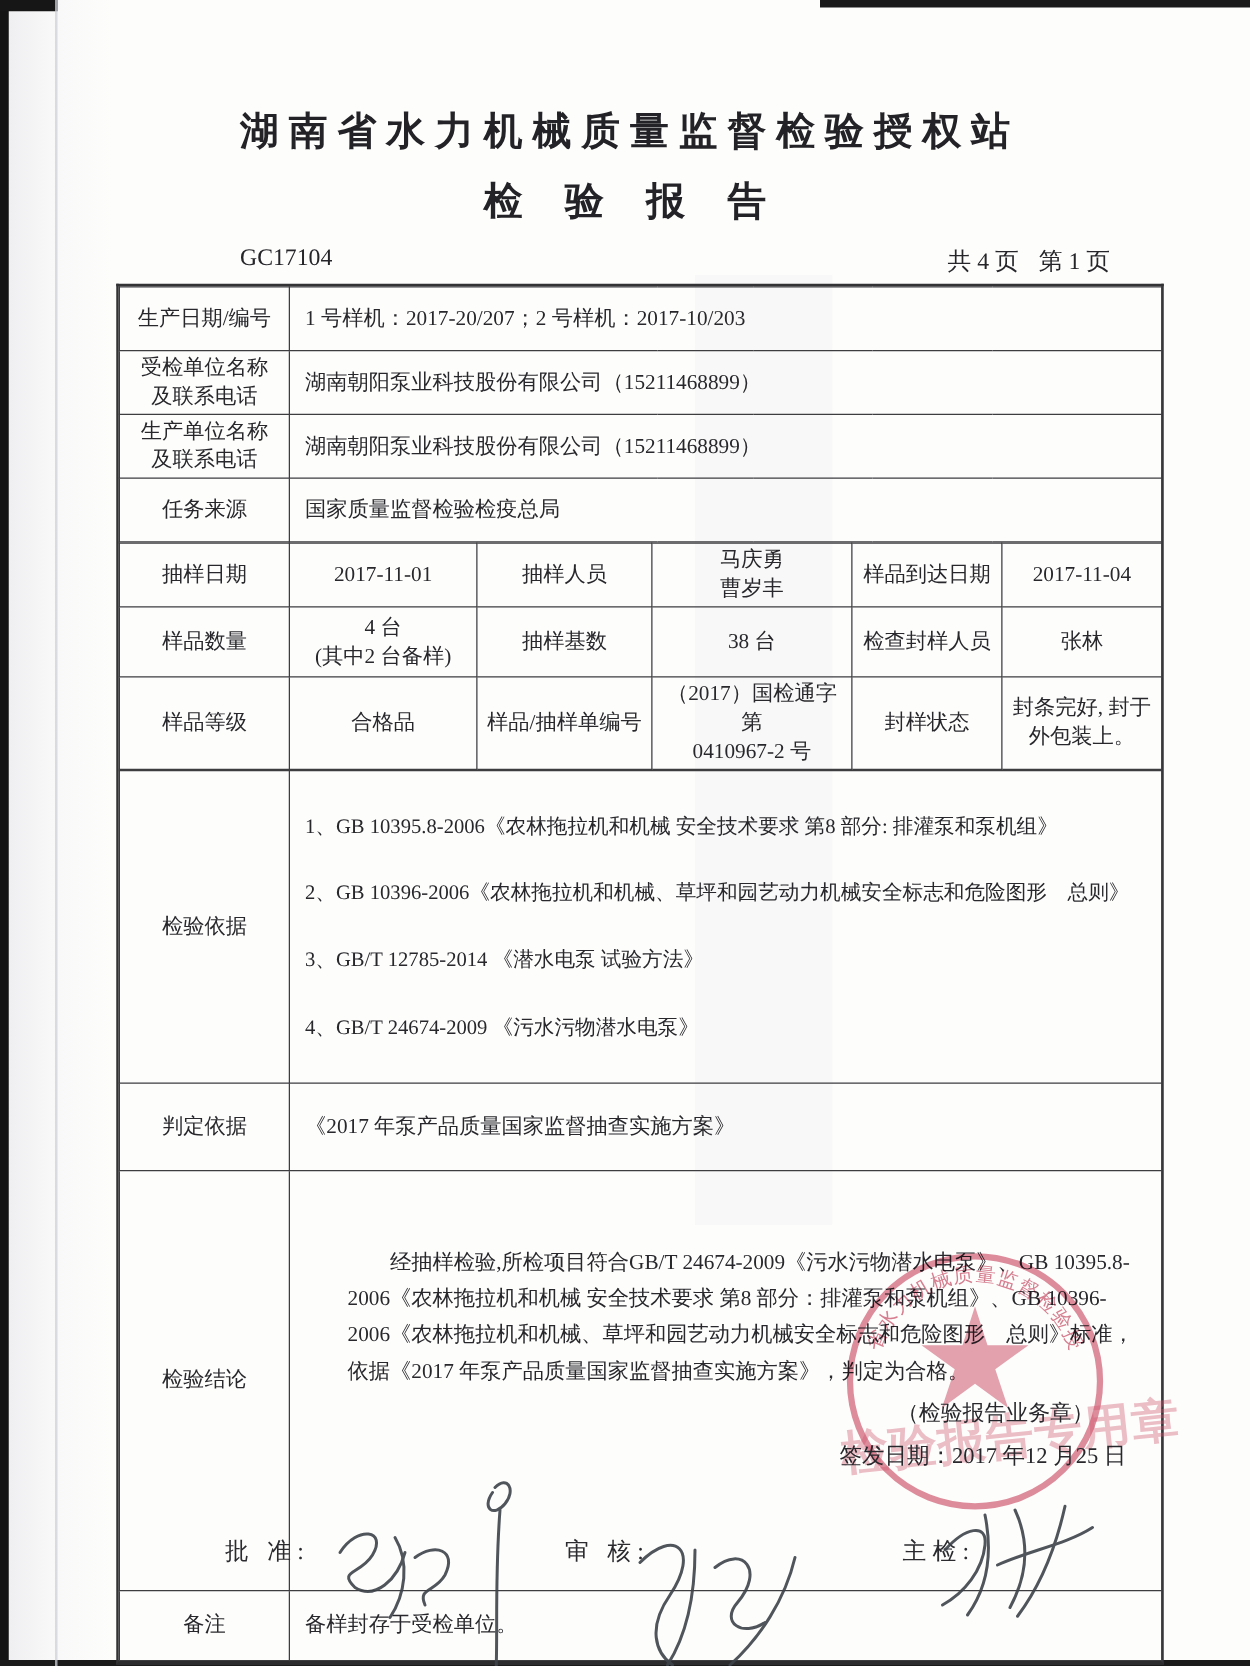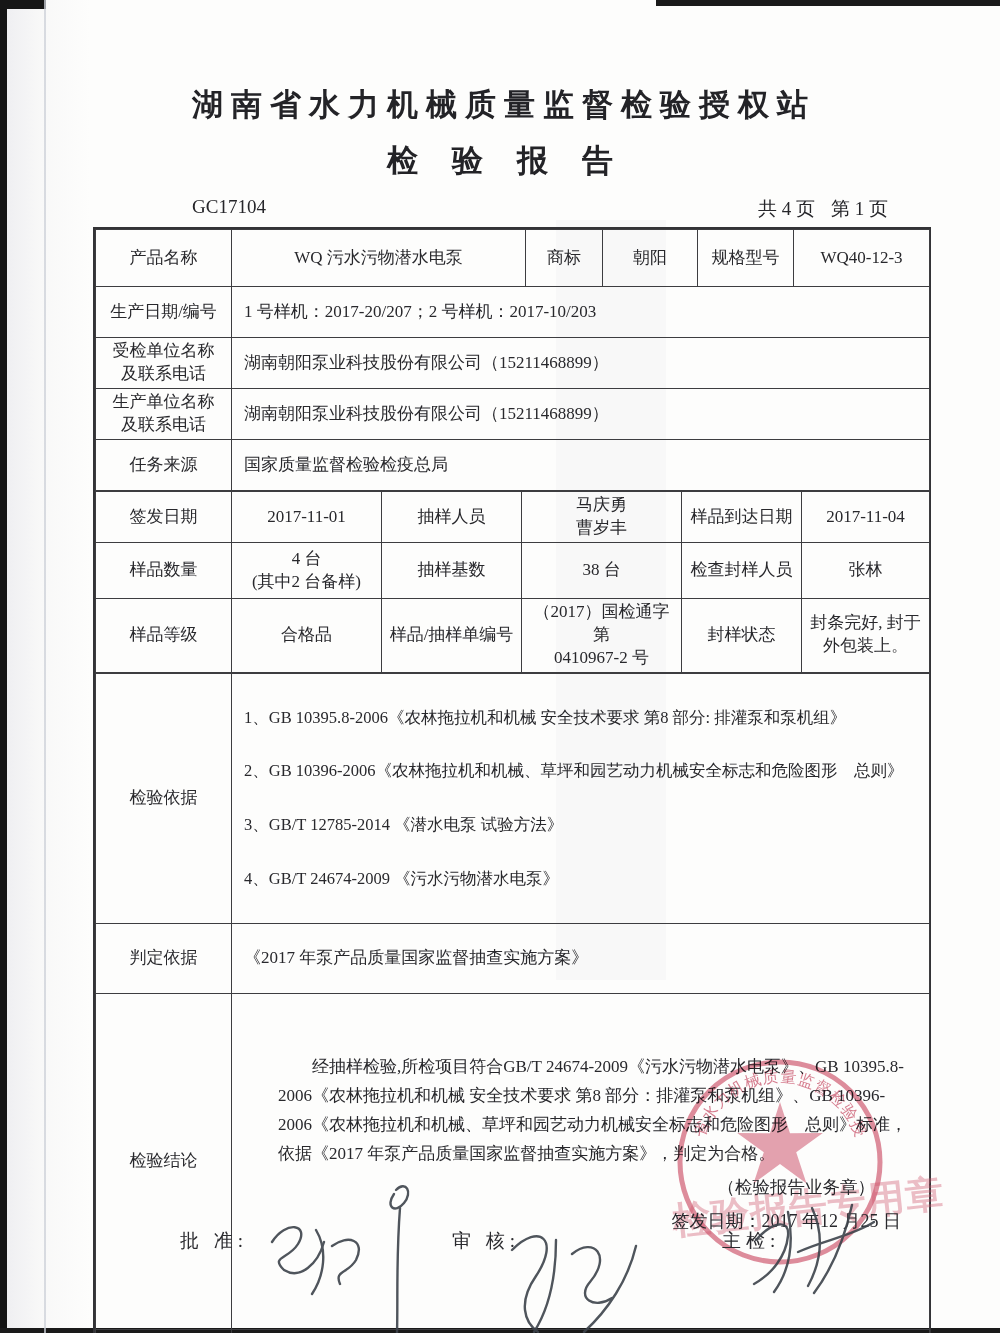--- a/index.html
+++ b/index.html
@@ -76,28 +76,20 @@
     <table>
       <colgroup>
           <col style="width:136px">
           <col style="width:294px">
           <col style="width:77px">
           <col style="width:95px">
           <col style="width:96px">
           <col style="width:136px">
         </colgroup>
       <tbody>
-          <tr class="r56">
-        <td>产品名称</td>
-        <td>WQ 污水污物潜水电泵</td>
-        <td>商标</td>
-        <td>朝阳</td>
-        <td>规格型号</td>
-        <td>WQ40-12-3</td>
-      </tr>
       <tr class="r50">
         <td>生产日期/编号</td>
         <td colspan="5" class="la">1 号样机：2017-20/207；2 号样机：2017-10/203</td>
       </tr>
       <tr class="r50">
         <td>受检单位名称
 及联系电话</td>
         <td colspan="5" class="la">湖南朝阳泵业科技股份有限公司（15211468899）</td>
       </tr>
       <tr class="r50">
@@ -116,21 +108,21 @@
       <colgroup>
           <col style="width:136px">
           <col style="width:150px">
           <col style="width:140px">
           <col style="width:160px">
           <col style="width:120px">
           <col style="width:128px">
         </colgroup>
       <tbody>
           <tr class="r50">
-        <td>签发日期</td>
+        <td>抽样日期</td>
         <td>2017-11-01</td>
         <td>抽样人员</td>
         <td>马庆勇
 曹岁丰</td>
         <td>样品到达日期</td>
         <td>2017-11-04</td>
       </tr>
       <tr class="r55">
         <td>样品数量</td>
         <td>4 台

